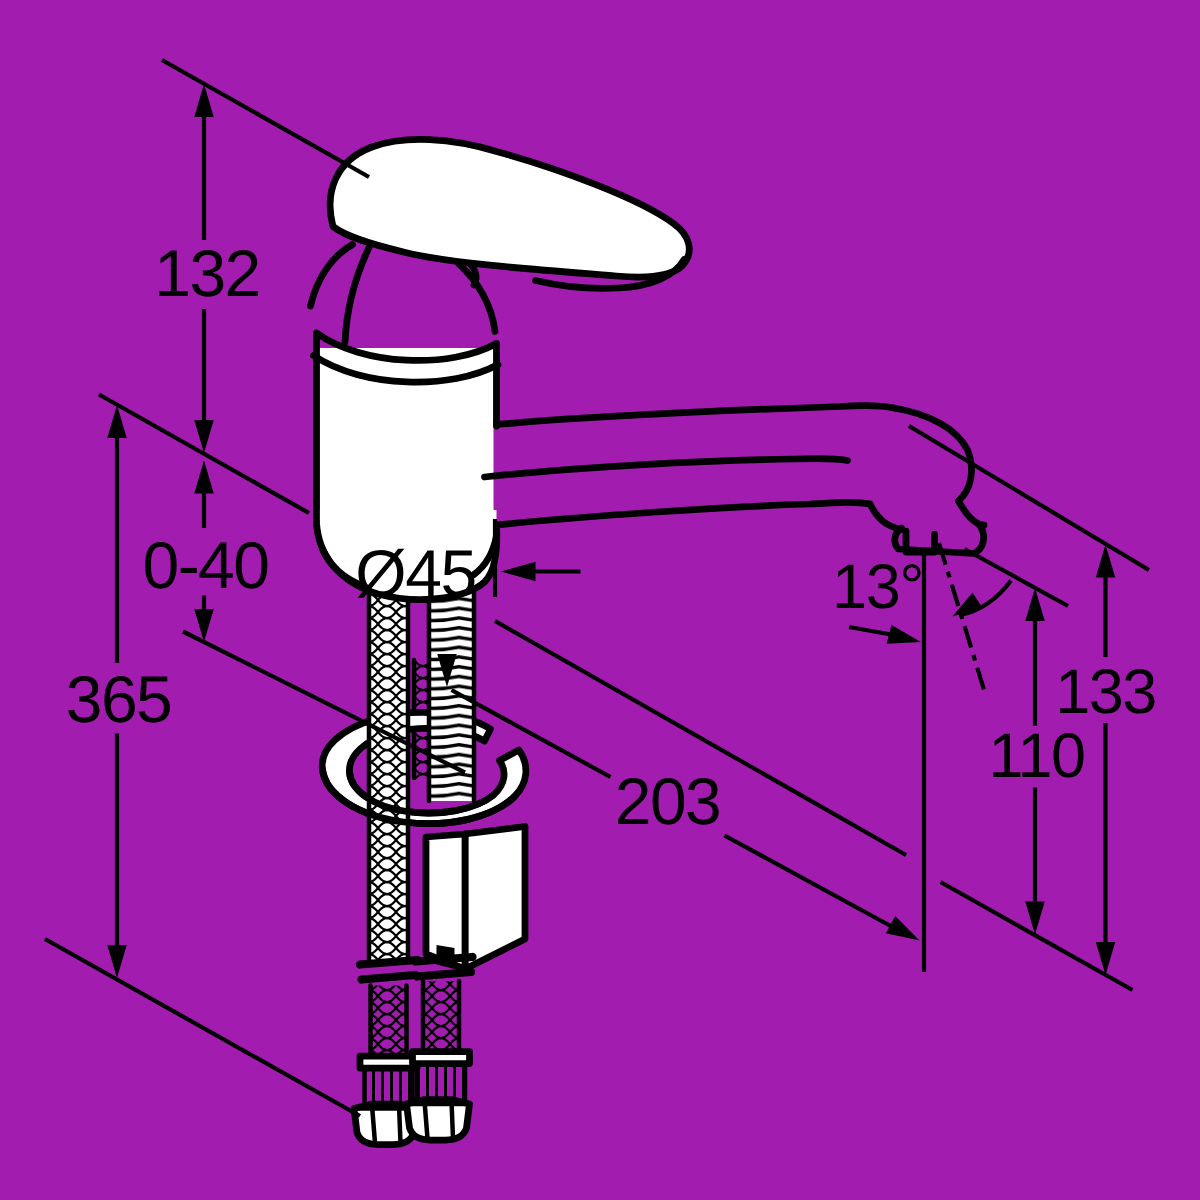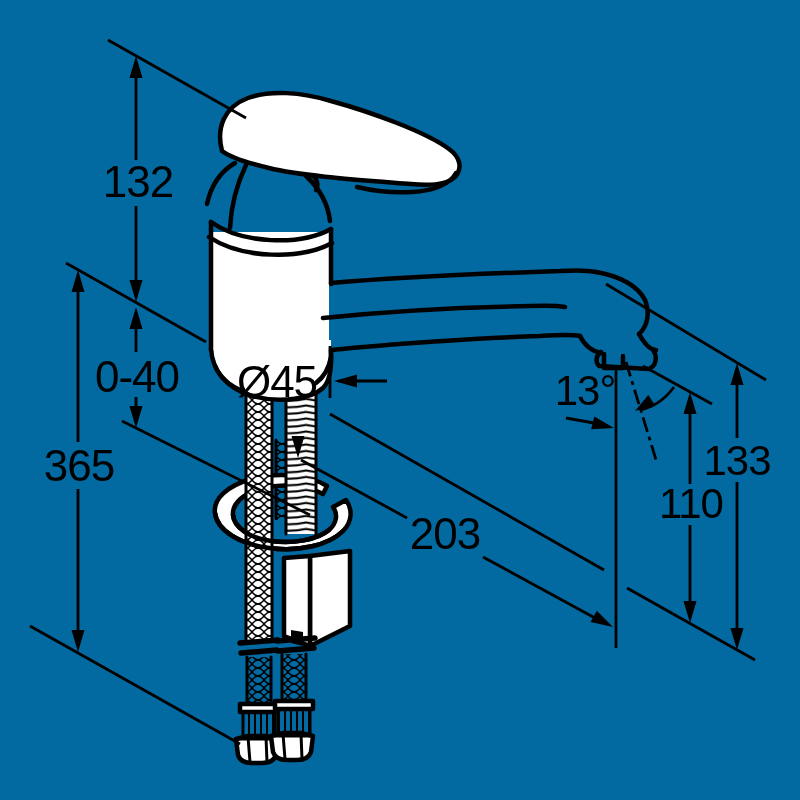--- a/index.html
+++ b/index.html
@@ -1,17 +1,17 @@
 <!DOCTYPE html>
 <html><head>
 <meta charset="utf-8">
 <style>
   html,body{margin:0;padding:0;background:#ffffff;}
   body{font-family:"Liberation Sans",sans-serif;}
-  .stage{width:800px;height:800px;position:relative;background:#0369a1;overflow:hidden;}
+  .stage{width:800px;height:800px;position:relative;background:#a21caf;overflow:hidden;}
   svg{display:block;}
   text.dim{font-family:"Liberation Sans",sans-serif;font-size:44px;letter-spacing:-1px;fill:#000;}
   text.dim-sm{font-family:"Liberation Sans",sans-serif;font-size:42px;letter-spacing:-1px;fill:#000;}
   .art{stroke:#000;stroke-width:4.5;fill:none;stroke-linecap:round;stroke-linejoin:round;}
   .artfill{stroke:#000;stroke-width:4.5;fill:#fff;stroke-linejoin:round;}
   .fillonly{fill:#fff;stroke:none;}
   .dimline{stroke:#000;stroke-width:2.8;fill:none;}
   .arrow{fill:#000;stroke:none;}
   .thin{stroke:#000;stroke-width:3;fill:none;stroke-linecap:round;}
 </style>

